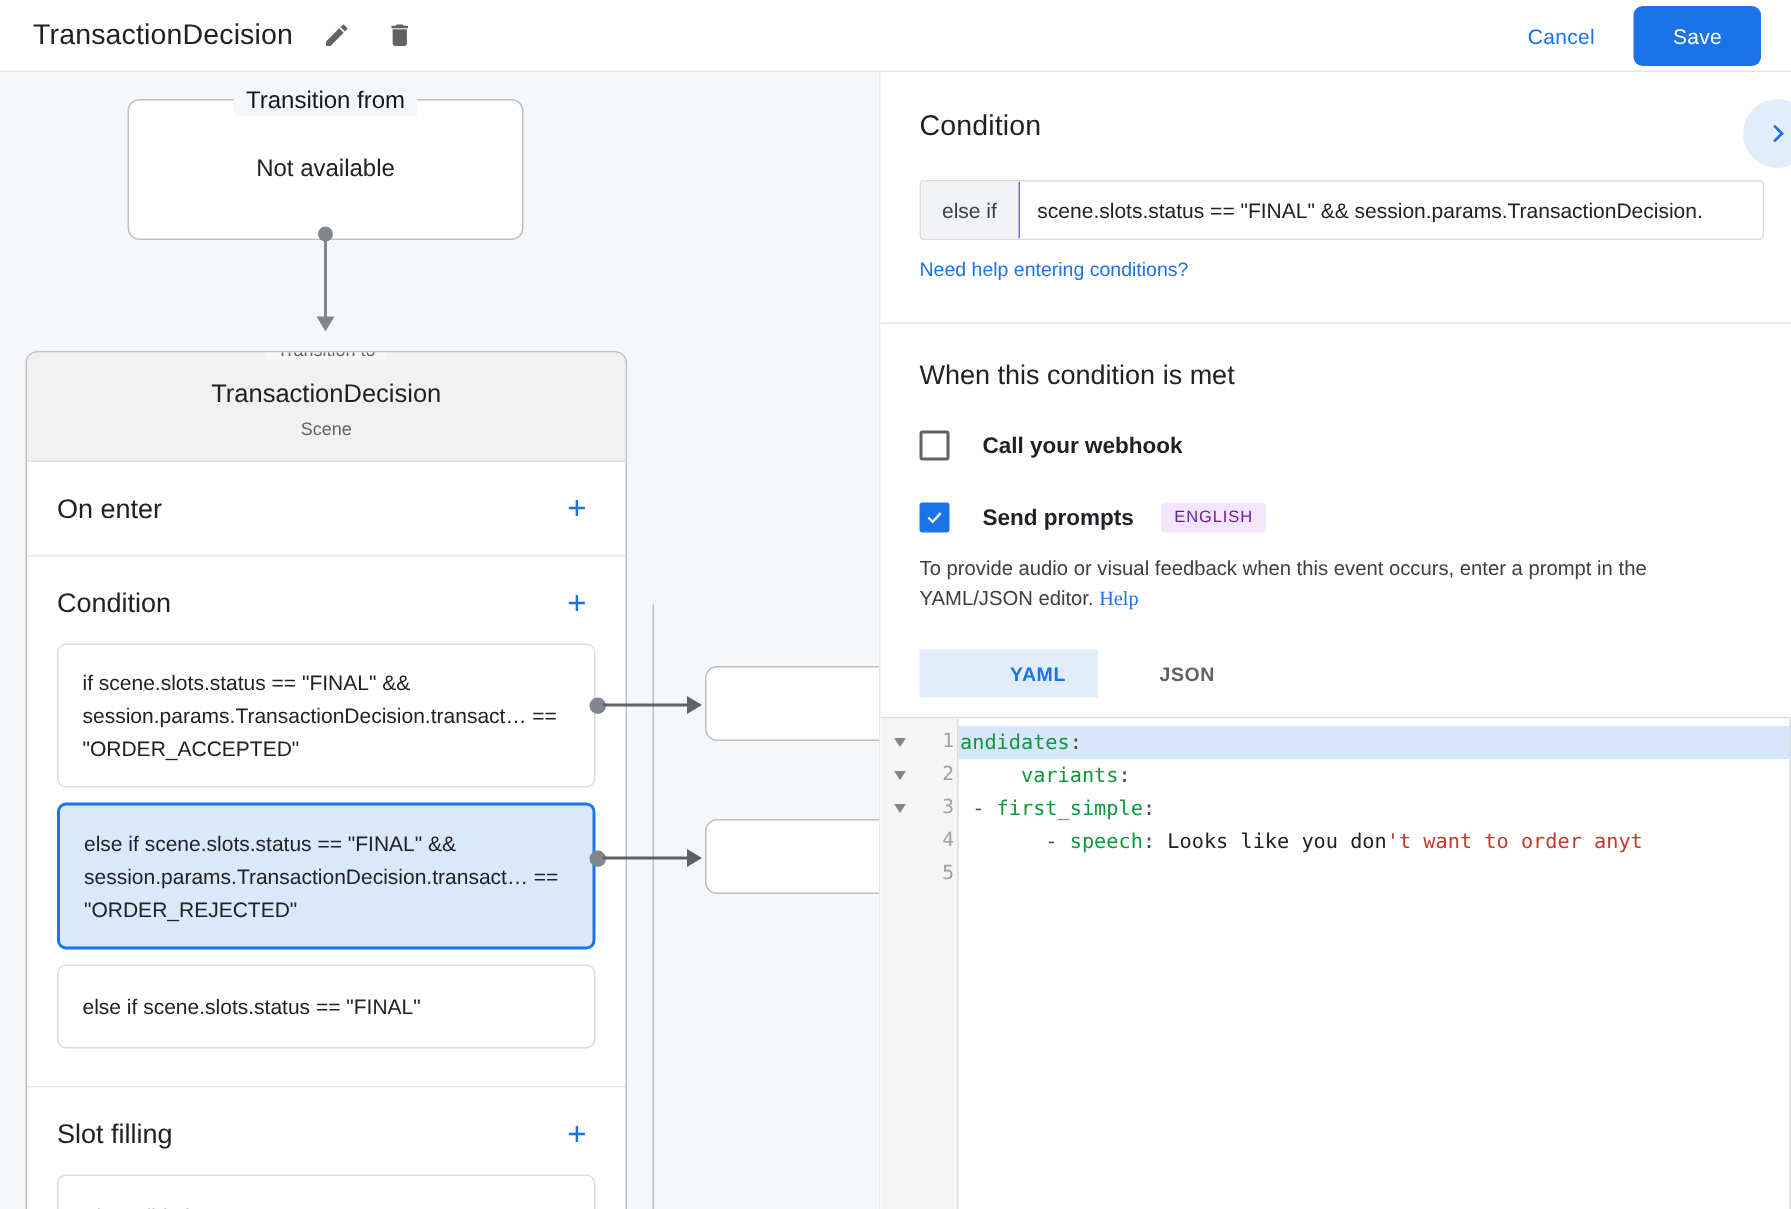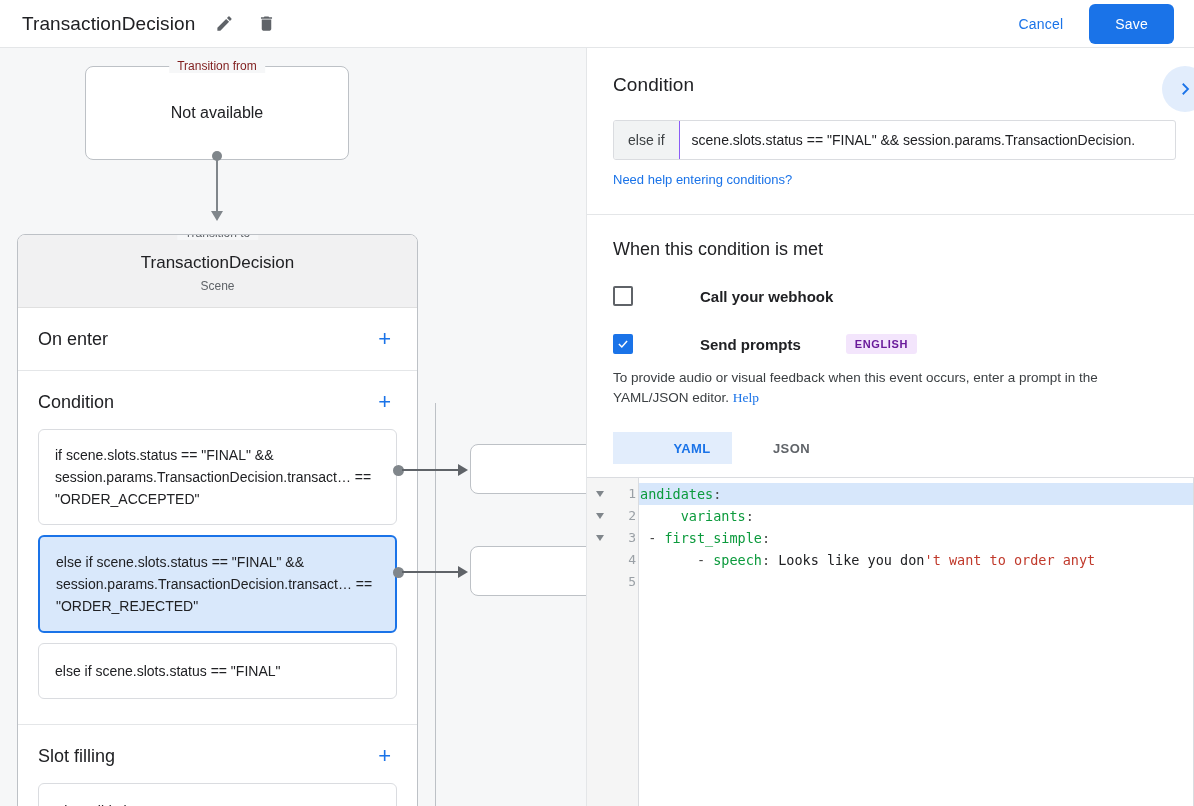--- a/index.html
+++ b/index.html
@@ -70,21 +70,21 @@
     position: absolute;
     border: 1px solid #bdc1c6;
     border-radius: 8px;
     background: #ffffff;
   }
   .fieldset-legend {
     position: absolute; top: -8px; left: 50%;
     transform: translateX(-50%);
     background: #f6f7f8;
     padding: 0 8px;
-    font-size: 12px; color: #7f1d1d; white-space: nowrap;
+    font-size: 16px; color: #0f172a; white-space: nowrap;
   }
   #node-from {
     left: 85px; top: 18px; width: 264px; height: 94px;
   }
   #node-from .node-body {
     display: flex; align-items: center; justify-content: center;
     height: 100%; font-size: 16px; color: #202124;
   }
 
   
@@ -217,40 +217,41 @@
     font-size: 13px; color: #1a73e8;
     text-decoration: none; cursor: pointer;
   }
   .section-sep {
     height: 1px; background: #e4e6e8;
     margin-top: 26px; width: 100%;
   }
 
   .met-section { padding: 24px 26px 0 26px; }
   .met-heading { font-size: 18px; color: #202124; }
-  .check-row { display: flex; align-items: center; margin-top: 26px; gap: 45px; }
+  .check-row { display: flex; align-items: center; margin-top: 26px; }
   .checkbox {
     width: 20px; height: 20px;
     border: 2px solid #5f6368;
     border-radius: 2px;
     background: #fff;
     cursor: pointer;
     flex: none;
   }
   .checkbox.checked {
     background: #1a73e8; border-color: #1a73e8;
     display: flex; align-items: center; justify-content: center;
   }
   .checkbox.checked svg { stroke: #fff; fill: none; stroke-width: 2.6; }
   .check-label {
     margin-left: 22px; font-size: 15px; color: #202124; font-weight: 600;
   }
   .lang-badge {
+    margin-left: 18px;
     background: #f3e5fc; color: #6a1b9a;
-    font-size: 11px; font-weight: 700; letter-spacing: .6px;
+    font-size: 11px; font-weight: 400; letter-spacing: .6px;
     padding: 4px 9px; border-radius: 3px;
   }
   .met-desc {
     margin-top: 14px;
     font-size: 13.5px; color: #3c4043; line-height: 20px;
     max-width: 560px;
   }
   .met-desc a { color: #1a73e8; text-decoration: none; cursor: pointer; font-family: Liberation Serif, serif; }
 
   

